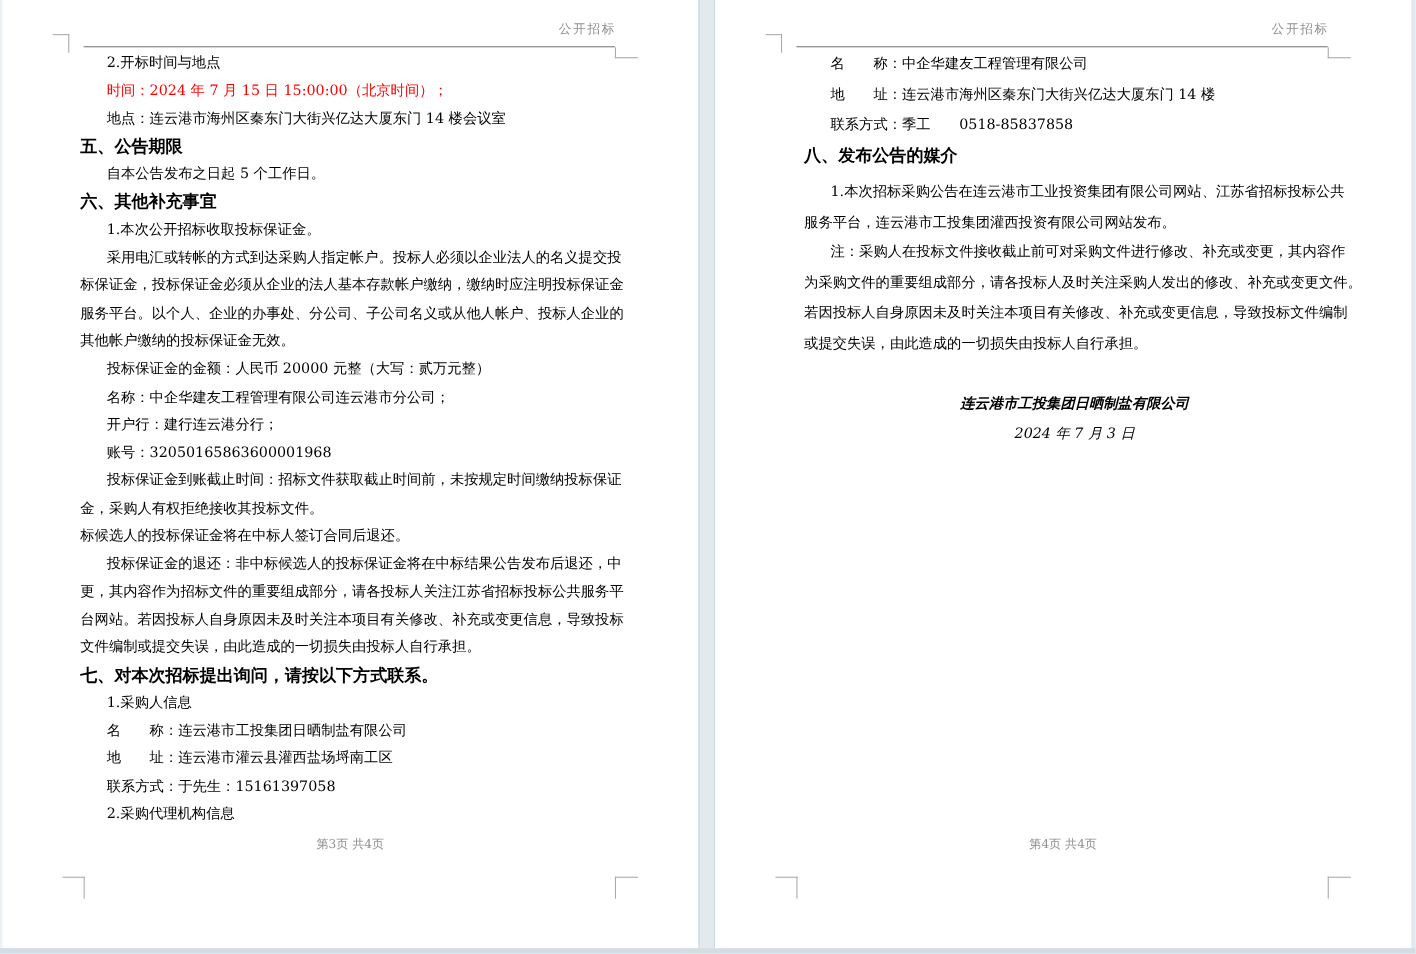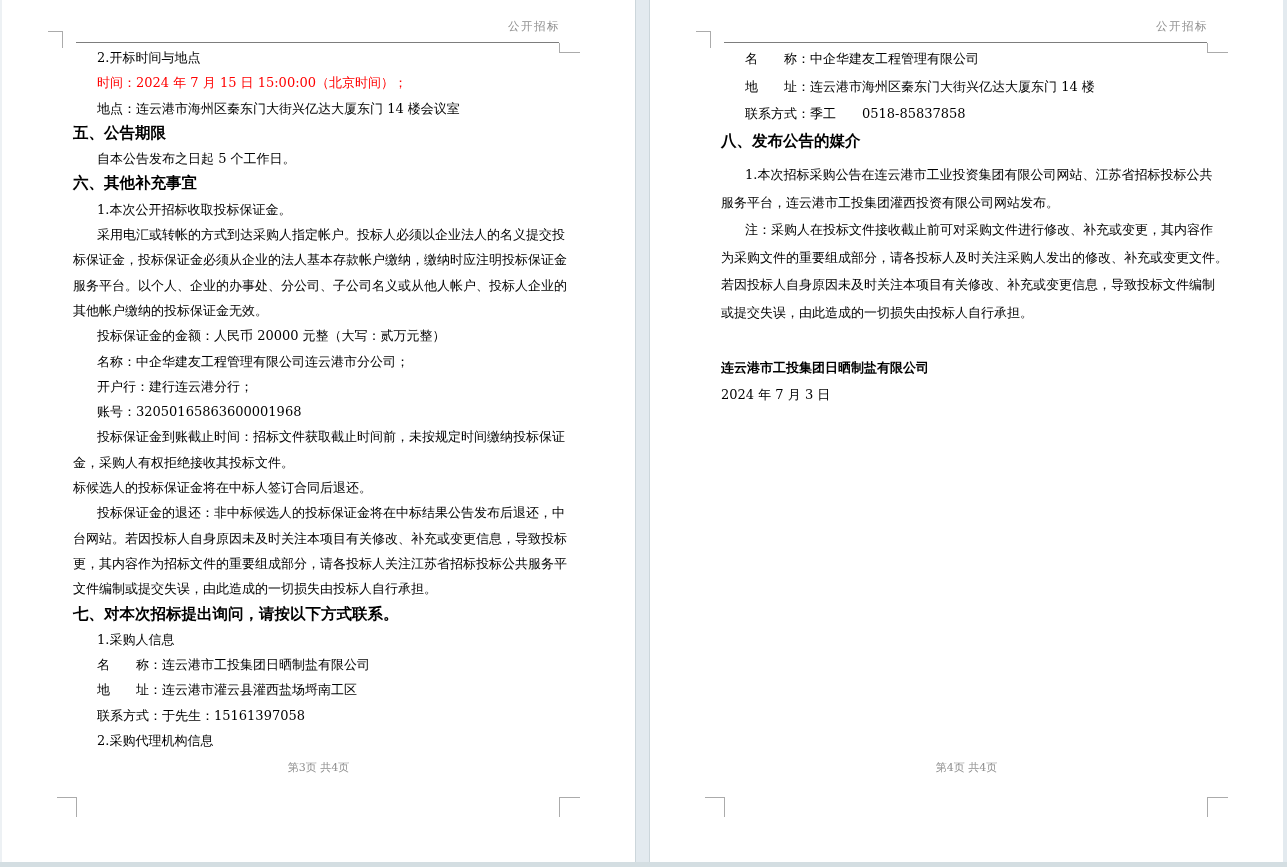--- a/index.html
+++ b/index.html
@@ -29,29 +29,29 @@
   .header-rule { position:absolute; top:42px; left:74px; width:483px; height:1px; background:#7d7d7d; }
 
   .mark { position:absolute; border:0 solid #ababab; }
   .mark.tl { left:46px;  top:31px;  width:14px; height:16px; border-top-width:1px;  border-right-width:1px; }
   .mark.tr { left:557px; top:43px;  width:20px; height:9px;  border-left-width:1px; border-bottom-width:1px; }
   .mark.bl { left:55px;  top:797px; width:19px; height:19px; border-top-width:1px;  border-right-width:1px; }
   .mark.br { left:557px; top:797px; width:20px; height:19px; border-top-width:1px;  border-left-width:1px; }
 
   .content { position:absolute; left:71px; top:45px; width:492px; }
   #page3 .content { line-height:25.3px; }
-  #page4 .content { line-height:27.5px; }
+  #page4 .content { line-height:27.5px;margin-left:10px; }
 
   .line { font-size:13px; color:#000000; white-space:pre; }
   .line.indent  { padding-left:24px; }
   .line.heading { font-family:"DejaVu Sans", sans-serif; font-weight:bold; font-size:15.5px; }
   .line.red     { color:#ff0000; }
   .line.gap-top { margin-top:6px; }
   .line.blank   { height:27.5px; }
-  .line.center  { text-align:left; padding-left:0; }
+  .line.center  { text-align:center; padding-left:0;font-style:italic; }
   .line.bold    { font-weight:bold; }
 
   .page-footer {
     position:absolute; top:760px; left:0; width:100%; text-align:center;
     font-size:11px; color:#8f8f8f;
   }
 </style>
 </head>
 <body>
 
@@ -77,22 +77,22 @@
         <div class="line">服务平台。以个人、企业的办事处、分公司、子公司名义或从他人帐户、投标人企业的</div>
         <div class="line">其他帐户缴纳的投标保证金无效。</div>
         <div class="line indent">投标保证金的金额：人民币 20000 元整（大写：贰万元整）</div>
         <div class="line indent">名称：中企华建友工程管理有限公司连云港市分公司；</div>
         <div class="line indent">开户行：建行连云港分行；</div>
         <div class="line indent">账号：32050165863600001968</div>
         <div class="line indent">投标保证金到账截止时间：招标文件获取截止时间前，未按规定时间缴纳投标保证</div>
         <div class="line">金，采购人有权拒绝接收其投标文件。</div>
         <div class="line">标候选人的投标保证金将在中标人签订合同后退还。</div>
         <div class="line indent">投标保证金的退还：非中标候选人的投标保证金将在中标结果公告发布后退还，中</div>
+        <div class="line">更，其内容作为招标文件的重要组成部分，请各投标人关注江苏省招标投标公共服务平</div>
         <div class="line">台网站。若因投标人自身原因未及时关注本项目有关修改、补充或变更信息，导致投标</div>
-        <div class="line">更，其内容作为招标文件的重要组成部分，请各投标人关注江苏省招标投标公共服务平</div>
         <div class="line">文件编制或提交失误，由此造成的一切损失由投标人自行承担。</div>
         <div class="line heading">七、对本次招标提出询问，请按以下方式联系。</div>
         <div class="line indent">1.采购人信息</div>
         <div class="line indent">名　　称：连云港市工投集团日晒制盐有限公司</div>
         <div class="line indent">地　　址：连云港市灌云县灌西盐场埒南工区</div>
         <div class="line indent">联系方式：于先生：15161397058</div>
         <div class="line indent">2.采购代理机构信息</div>
       </div>
     <div class="page-footer">第3页 共4页</div>
   </div>

